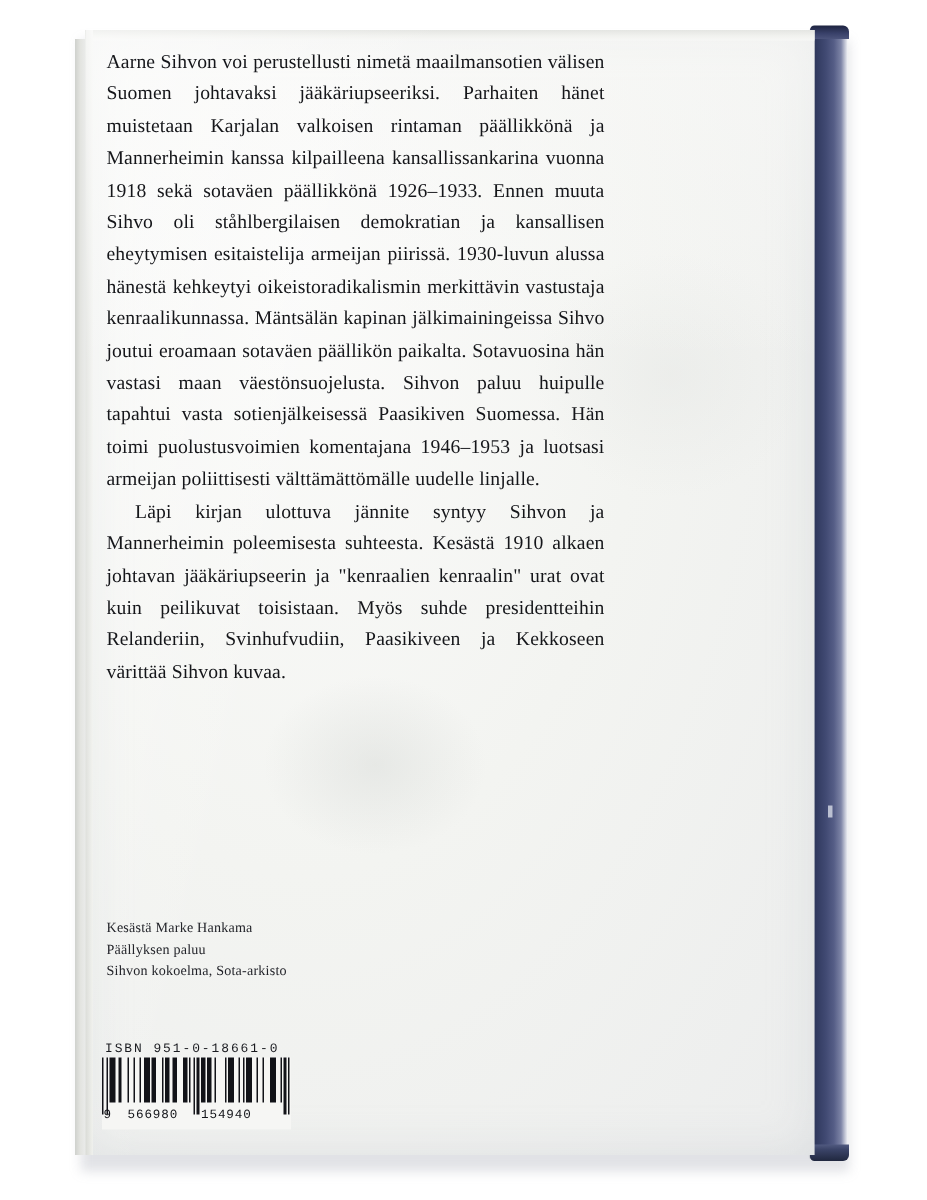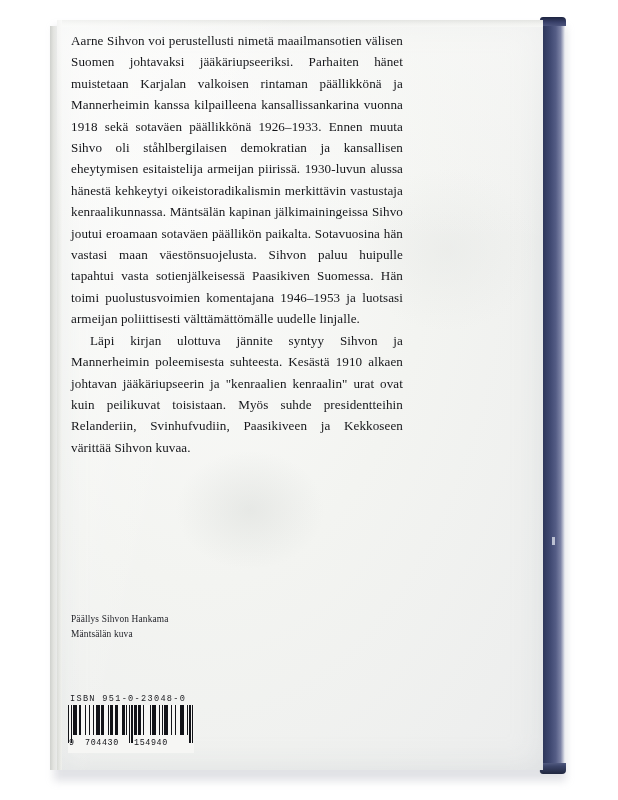--- a/index.html
+++ b/index.html
@@ -247,25 +247,26 @@
     <div class="cover-smudge-b"></div>
     <div class="cover-grain"></div>
   </div>
 
   <div class="blurb">
     <p>Aarne Sihvon voi perustellusti nimetä maailmansotien välisen Suomen johtavaksi jääkäriupseeriksi. Parhaiten hänet muistetaan Karjalan valkoisen rintaman päällikkönä ja Mannerheimin kanssa kilpailleena kansallissankarina vuonna 1918 sekä sotaväen päällikkönä 1926–1933. Ennen muuta Sihvo oli ståhlbergilaisen demokratian ja kansallisen eheytymisen esitaistelija armeijan piirissä. 1930-luvun alussa hänestä kehkeytyi oikeistoradikalismin merkittävin vastustaja kenraalikunnassa. Mäntsälän kapinan jälkimainingeissa Sihvo joutui eroamaan sotaväen päällikön paikalta. Sotavuosina hän vastasi maan väestönsuojelusta. Sihvon paluu huipulle tapahtui vasta sotienjälkeisessä Paasikiven Suomessa. Hän toimi puolustusvoimien komentajana 1946–1953 ja luotsasi armeijan poliittisesti välttämättömälle uudelle linjalle.</p>
     <p>Läpi kirjan ulottuva jännite syntyy Sihvon ja Mannerheimin poleemisesta suhteesta. Kesästä 1910 alkaen johtavan jääkäriupseerin ja "kenraalien kenraalin" urat ovat kuin peilikuvat toisistaan. Myös suhde presidentteihin Relanderiin, Svinhufvudiin, Paasikiveen ja Kekkoseen värittää Sihvon kuvaa.</p>
   </div>
 
   <div class="colophon">
-    <div>Päällys Sihvon Hankama</div>
-    <div>Mäntsälän kuva</div>
+    <div>Kesästä Marke Hankama</div>
+    <div>Päällyksen paluu</div>
+    <div>Sihvon kokoelma, Sota-arkisto</div>
   </div>
 
-  <div class="isbn-line">ISBN  951-0-23048-0</div>
+  <div class="isbn-line">ISBN  951-0-18661-0</div>
 
   <div class="barcode-wrap">
     <div class="barcode-bars" id="barcode-bars">
         <i class="tall" style="width: 1.32632px;"></i>
         <i class="g" style="width: 1.32632px;"></i>
         <i class="tall" style="width: 1.32632px;"></i>
         <i class="g" style="width: 1.32632px;"></i>
         <i style="width: 3.97895px;"></i>
         <i class="g" style="width: 1.32632px;"></i>
         <i style="width: 2.65263px;"></i>
@@ -317,18 +318,18 @@
         <i style="width: 3.97895px;"></i>
         <i class="g" style="width: 2.65263px;"></i>
         <i style="width: 1.32632px;"></i>
         <i class="g" style="width: 1.32632px;"></i>
         <i class="tall" style="width: 1.32632px;"></i>
         <i class="g" style="width: 1.32632px;"></i>
         <i class="tall" style="width: 1.32632px;"></i>
       </div>
     <div class="barcode-digits">
       <span class="bd-lead">9</span>
-      <span class="bd-left">704430</span>
+      <span class="bd-left">566980</span>
       <span class="bd-right">154940</span>
     </div>
   </div>
 
 </div>
 
 </body></html>

